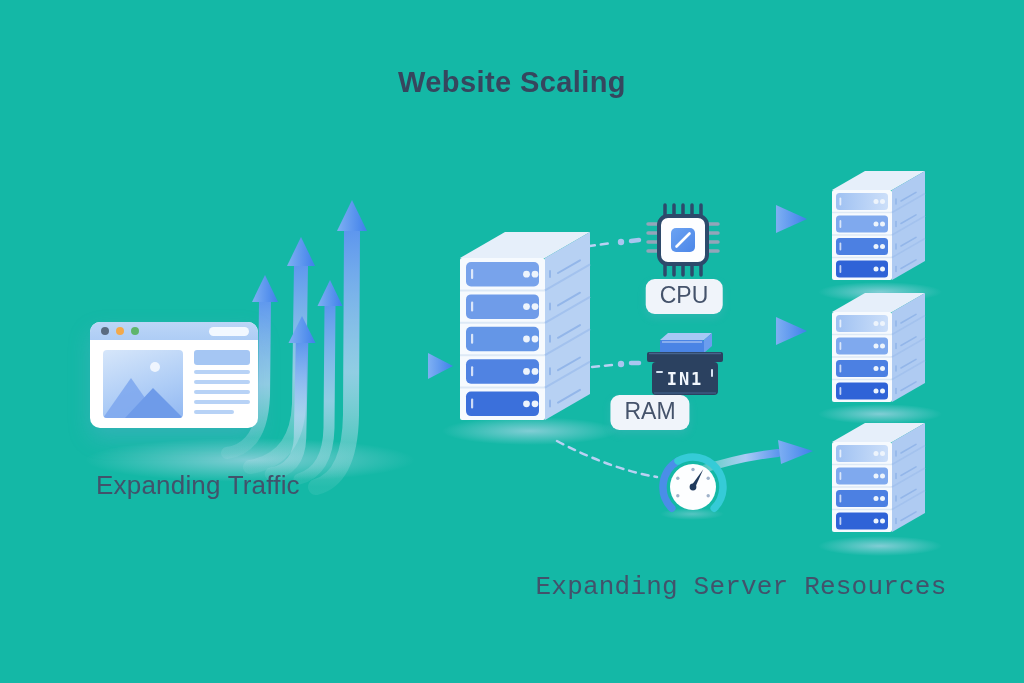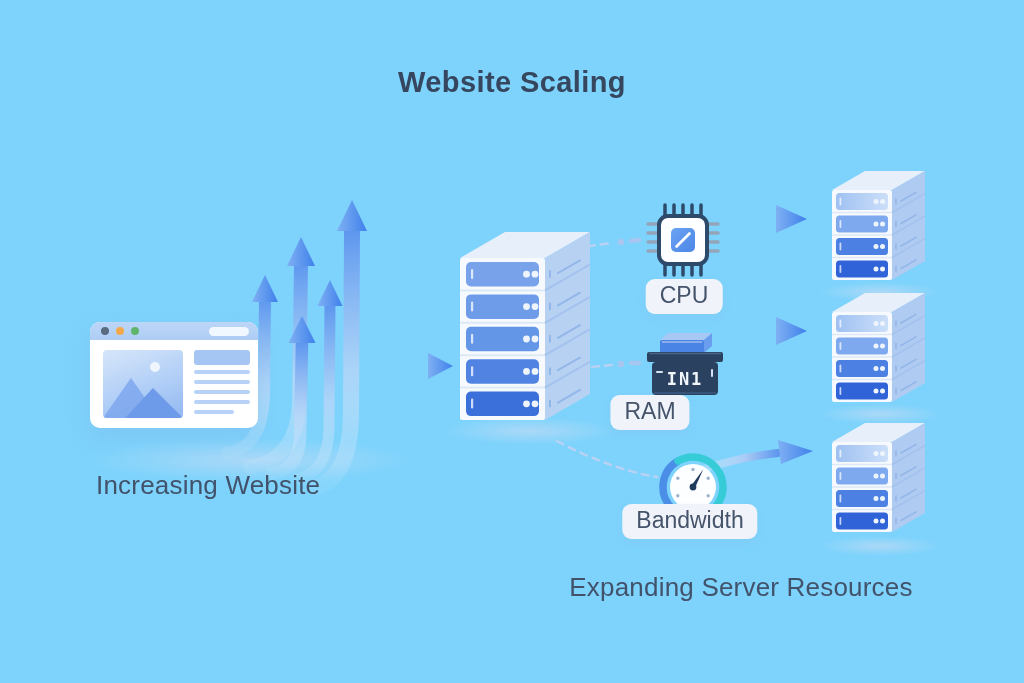--- a/index.html
+++ b/index.html
@@ -1,30 +1,30 @@
 <!DOCTYPE html>
 <html><head>
 <meta charset="utf-8">
 <style>
   html,body { margin:0; padding:0; background:#ffffff; }
   .canvas {
     position:relative; width:1024px; height:683px; overflow:hidden;
-    background:#7dd3fc;
+    background:#14b8a6;
     font-family:"Liberation Sans","DejaVu Sans",sans-serif;
   }
   .abs { position:absolute; }
   .title {
     position:absolute; top:66px; left:0; width:100%; text-align:center;
     margin:0; font-size:29px; font-weight:700; letter-spacing:.4px; color:#36465E;
   }
   .caption {
     position:absolute; color:#42526B; font-size:26px; font-weight:500; letter-spacing:.2px;
   }
   .caption-traffic { left:96px; top:470px; }
-  .caption-expanding { left:461px; top:572px; width:560px; text-align:center; }
+  .caption-expanding { left:461px; top:572px; width:560px; text-align:center;font-family:Liberation Mono, monospace; }
   .pill {
     position:absolute; transform:translateX(-50%);
     background:#F0F4FA; color:#45536B; font-size:23px; line-height:1;
     padding:5px 14px 7px; border-radius:9px;
     box-shadow:0 4px 8px rgba(150,180,220,.18);
   }
   
   .browser {
     position:absolute; left:90px; top:322px; width:168px; height:106px;
     background:#ffffff; border-radius:10px;
@@ -326,30 +326,27 @@
     <g fill="#9FB2C9">
       <circle cx="22.8" cy="30.2" r="1.7"></circle>
         <circle cx="38" cy="21.5" r="1.7"></circle>
       <circle cx="53.2" cy="30.2" r="1.7"></circle>
         <circle cx="22.8" cy="47.8" r="1.7"></circle>
       <circle cx="53.2" cy="47.8" r="1.7"></circle>
     </g>
     <polygon points="48.3,21.2 36.1,37.9 39.9,40.1" fill="#203A5C"></polygon>
     <circle cx="38" cy="39" r="3.4" fill="#203A5C"></circle>
   </svg>
-  <div class="pill" style="left:690px;top:504px">
-    <span>Bandwidth</span>
-  </div>
 
   <svg class="abs" style="left:828px;top:170px" width="102" height="130" viewBox="0 0 102 130">
     <use href="#rack-small"></use>
   </svg>
   <svg class="abs" style="left:828px;top:292px" width="102" height="130" viewBox="0 0 102 130">
     <use href="#rack-small"></use>
   </svg>
   <svg class="abs" style="left:828px;top:422px" width="102" height="130" viewBox="0 0 102 130">
     <use href="#rack-small"></use>
   </svg>
 
-  <div class="caption caption-traffic">Increasing Website</div>
+  <div class="caption caption-traffic">Expanding Traffic</div>
   <div class="caption caption-expanding">Expanding Server Resources</div>
 
 </div>
 
 </body></html>

